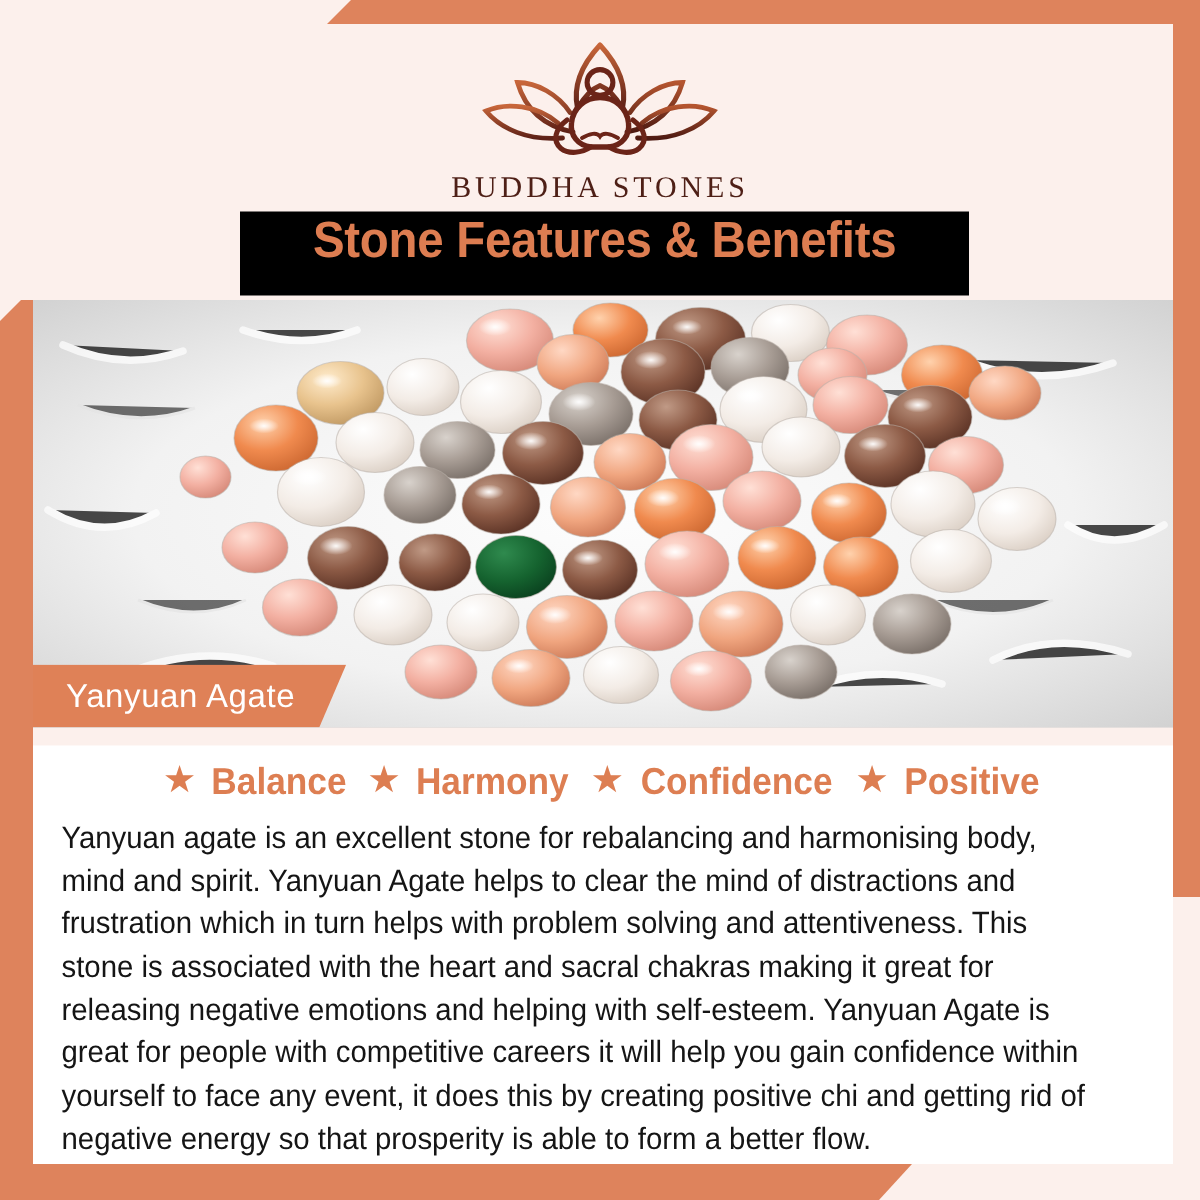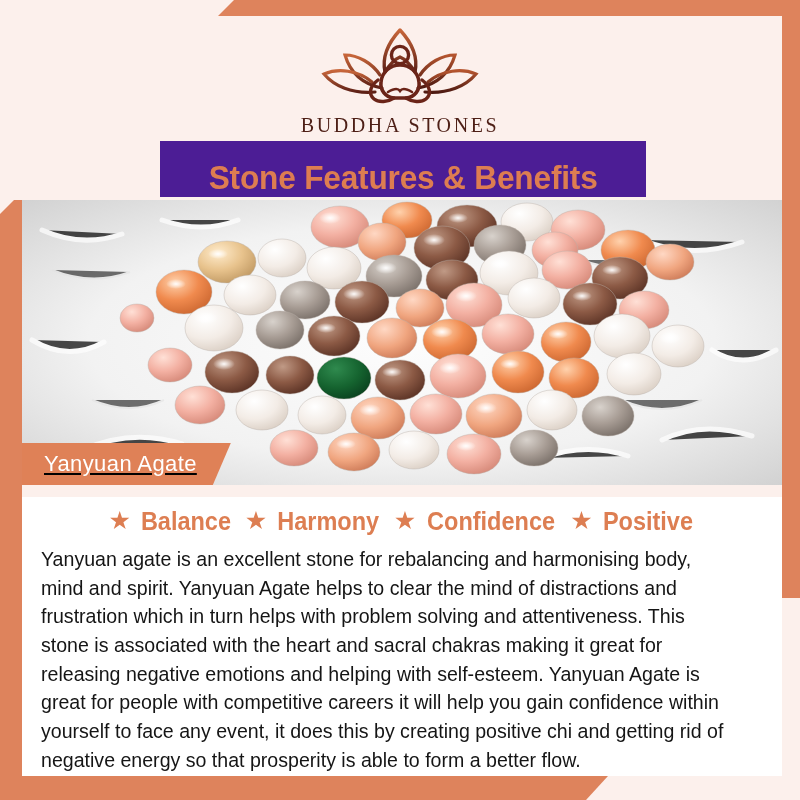--- a/index.html
+++ b/index.html
@@ -62,23 +62,23 @@
     letter-spacing: 2.6px;
     color: #4e1f16;
     font-weight: 400;
   }
 
   
   .title-panel {
     position: absolute;
     left: 160px; top: 141px;
     width: 486px; height: 56px;
-    background: #4c1d95;
+    background: #000000;
     display: flex;
-    align-items: flex-end;
+    align-items: flex-start;
     justify-content: center;
   }
   .title-text {
     font-family: "Liberation Sans Narrow", "Liberation Sans", sans-serif;
     font-weight: 700;
     font-size: 34px;
     letter-spacing: -0.2px;
     color: #dd7d51;
     transform: scaleX(0.93);
     white-space: nowrap;
@@ -97,21 +97,20 @@
   
   .name-tag {
     position: absolute;
     left: 22px; top: 443px;
     height: 42px;
     padding: 0 34px 0 22px;
     background: #df8157;
     display: flex;
     align-items: center;
     clip-path: polygon(0 0, 100% 0, calc(100% - 18px) 100%, 0 100%);
-    text-decoration: underline;
   }
   .name-tag-text {
     color: #ffffff;
     font-size: 22px;
     font-weight: 500;
     letter-spacing: 0.4px;
     white-space: nowrap;
   }
 
   

